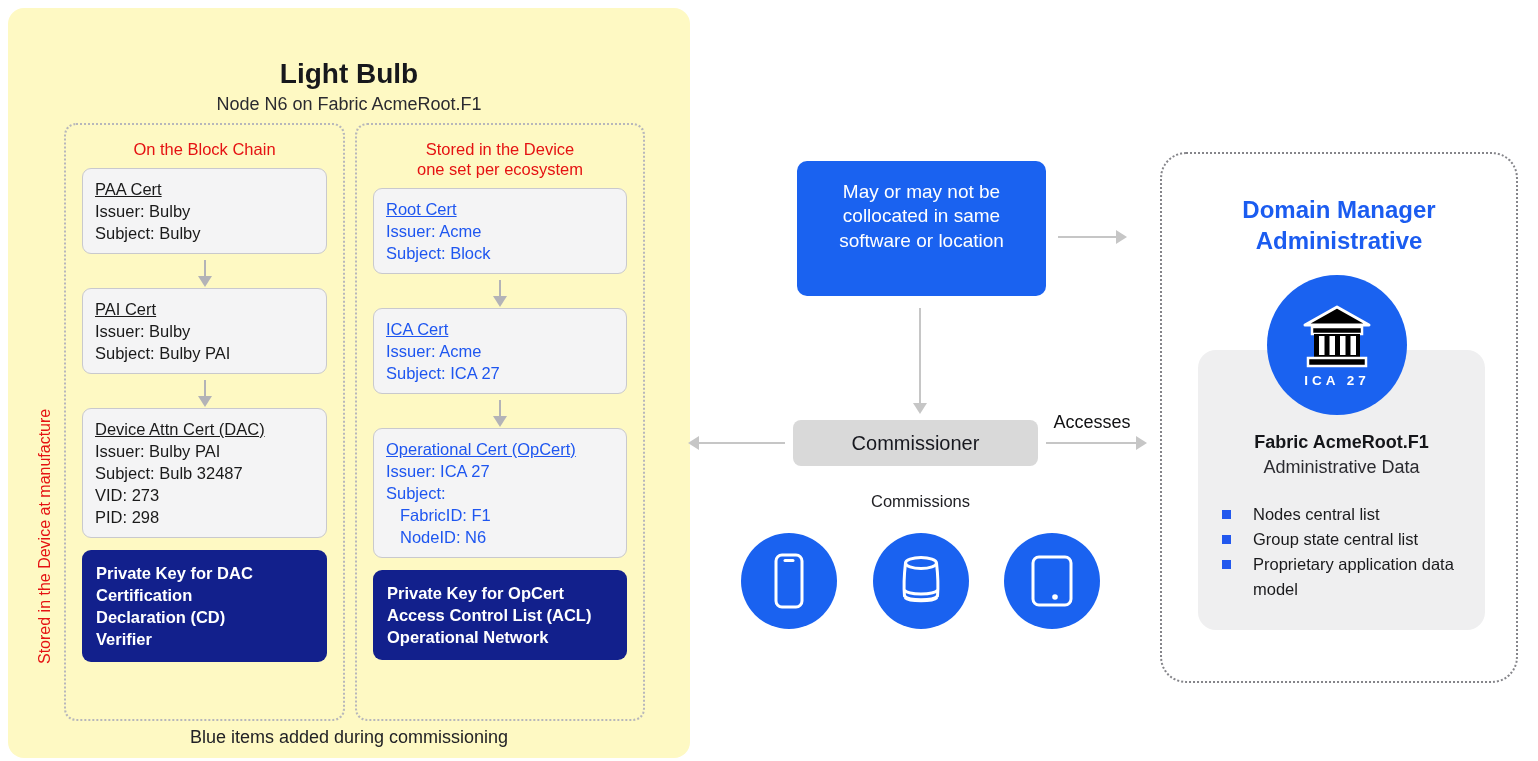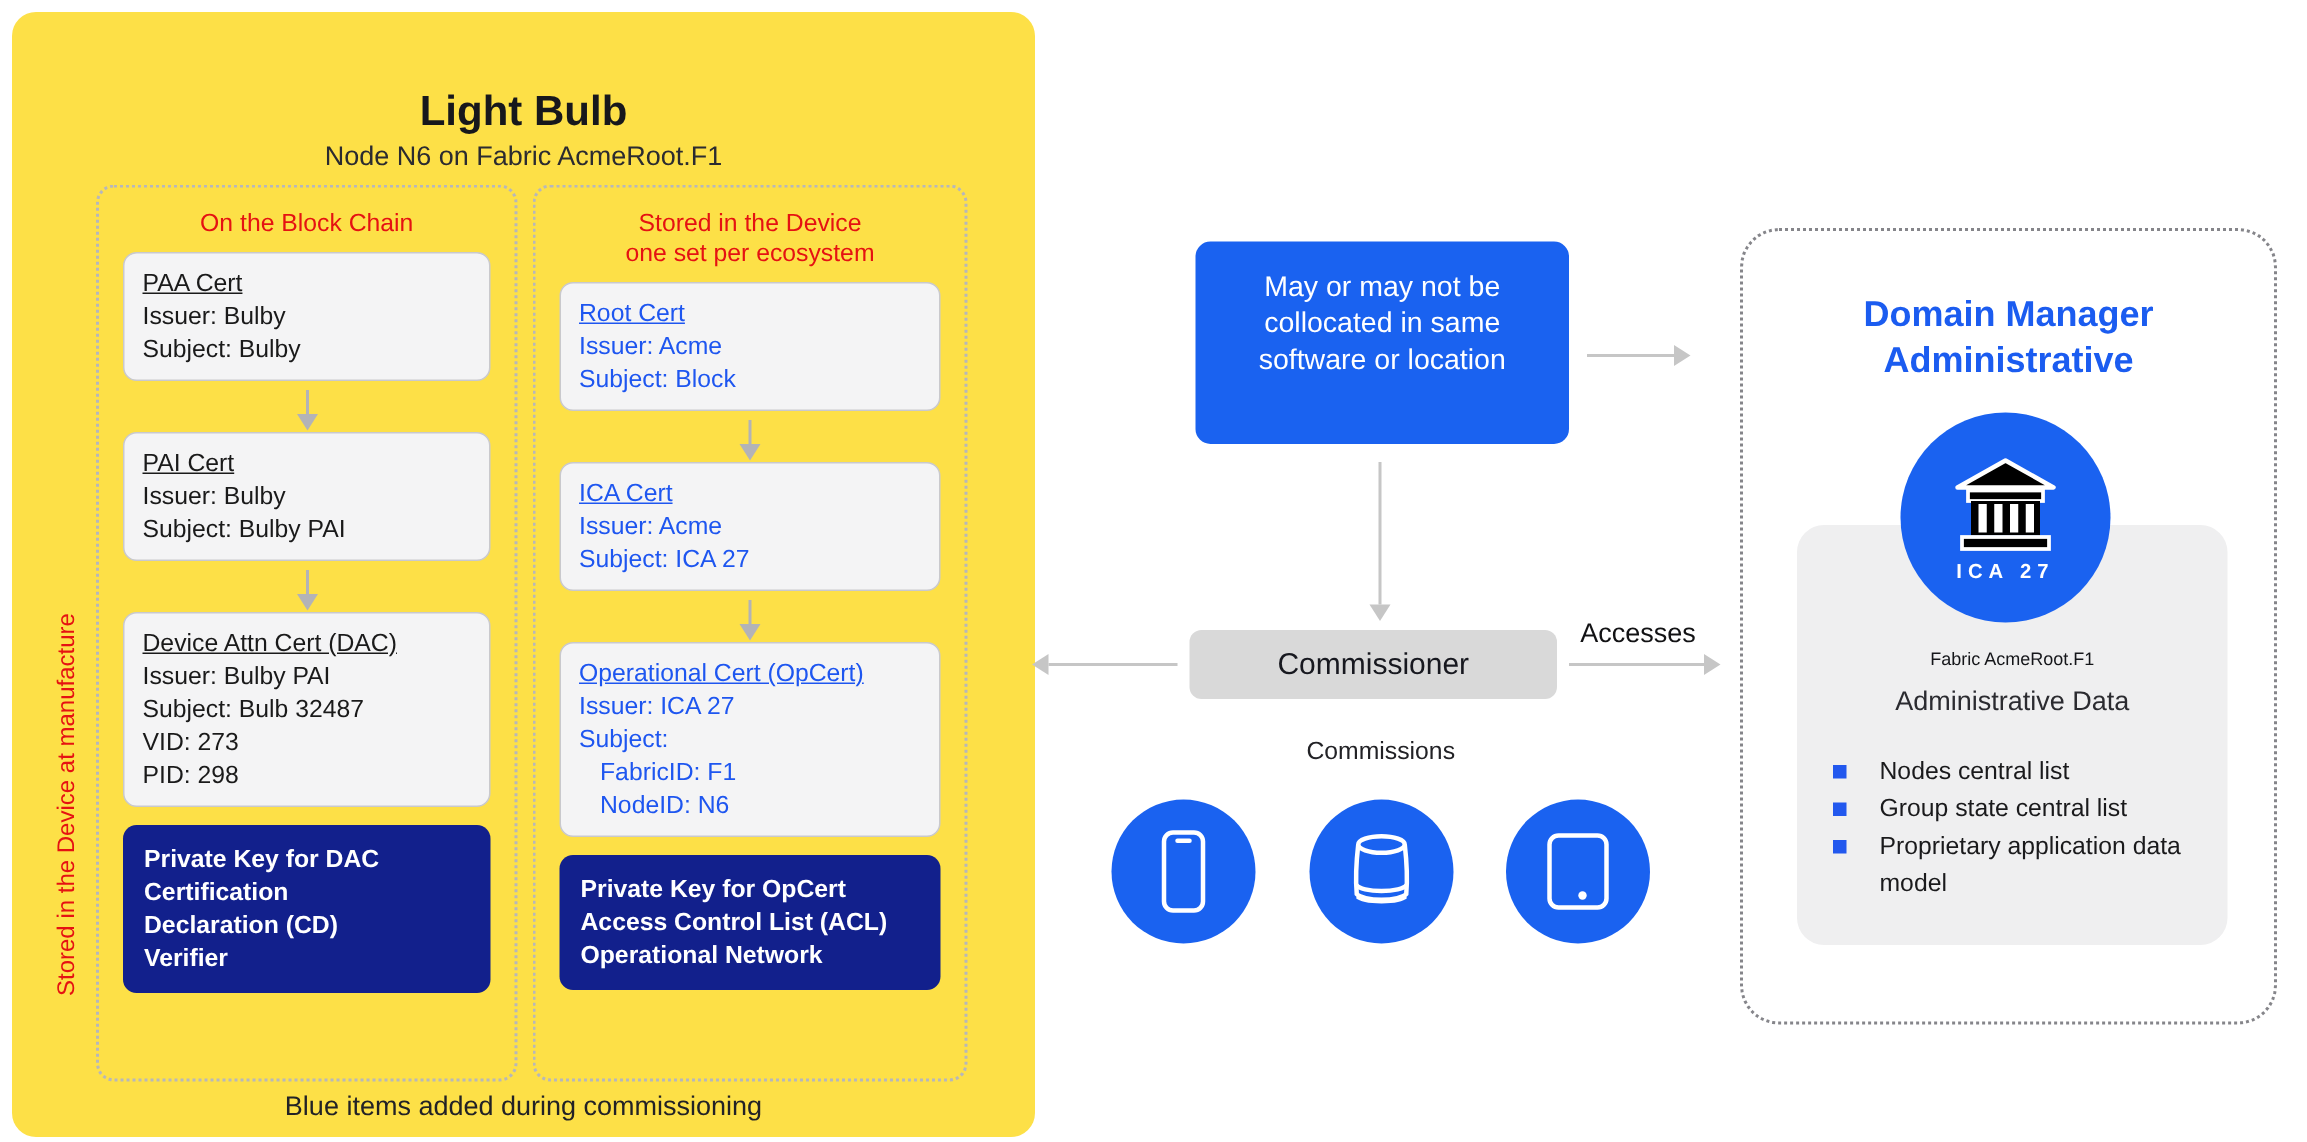--- a/index.html
+++ b/index.html
@@ -4,21 +4,21 @@
 <style>
   * { box-sizing: border-box; }
   html,body { margin:0; padding:0; }
   body {
     width:1538px; height:761px; position:relative; overflow:hidden;
     background:#ffffff; color:#1a1a1a;
     font-family:"Liberation Sans","DejaVu Sans",sans-serif;
   }
 
   
-  .lb-panel{position:absolute;left:8px;top:8px;width:682px;height:750px;background:#fde047;border-radius:16px;}
+  .lb-panel{position:absolute;left:8px;top:8px;width:682px;height:750px;background:#fef9c3;border-radius:16px;}
   .lb-title{position:absolute;top:50px;left:0;width:100%;text-align:center;font-size:28px;font-weight:bold;color:#17181c;}
   .lb-subtitle{position:absolute;top:86px;left:0;width:100%;text-align:center;font-size:18px;color:#2b2b30;}
   .side-label{position:absolute;left:28px;top:344px;height:368px;writing-mode:vertical-rl;transform:rotate(180deg);text-align:center;font-size:16px;color:#e51212;}
   .lb-footer{position:absolute;bottom:10px;left:0;width:100%;text-align:center;font-size:18px;color:#222226;margin-top:32px;}
 
   .col{position:absolute;top:115px;height:598px;border:2px dotted #b7b7bb;border-radius:12px;}
   .col-left{left:56px;width:281px;}
   .col-right{left:347px;width:290px;}
   .col-header{margin:14px 8px 0;text-align:center;color:#e51212;font-size:16.5px;line-height:20px;}
 
@@ -60,21 +60,21 @@
   #device-1{left:741px;} #device-2{left:873px;} #device-3{left:1004px;}
 
   
   .adm-panel{position:absolute;left:1160px;top:152px;width:358px;height:531px;background:#ffffff;
     border:2px dotted #85858a;border-radius:26px;}
   .adm-title{position:absolute;top:40px;left:0;width:100%;text-align:center;color:#1b5cf0;font-weight:bold;font-size:24px;line-height:31px;}
   .adm-card{position:absolute;left:36px;top:196px;width:287px;height:280px;background:#efeff0;border-radius:18px;}
   .adm-badge{position:absolute;left:105px;top:121px;width:140px;height:140px;border-radius:50%;background:#1a62f0;
     display:flex;flex-direction:column;align-items:center;justify-content:center;}
   .adm-badge-label{color:#ffffff;font-weight:bold;font-size:13.5px;letter-spacing:4px;margin-top:3px;}
-  .card-heading{position:absolute;top:82px;left:0;width:100%;text-align:center;font-weight:normal;font-size:12px;color:#15161a;}
+  .card-heading{position:absolute;top:82px;left:0;width:100%;text-align:center;font-weight:bold;font-size:18px;color:#15161a;}
   .card-subheading{position:absolute;top:107px;left:0;width:100%;text-align:center;font-size:18px;color:#2b2b30;}
   .card-bullets{position:absolute;top:152px;left:24px;right:12px;}
   .bullet-row{display:flex;}
   .bullet-sq{flex:0 0 9px;width:9px;height:9px;background:#2258ee;margin:8px 22px 0 0;}
   .bullet-text{font-size:16.5px;line-height:25px;color:#1a1a1c;}
 </style>
 </head>
 <body>
 
 <div class="lb-panel">

